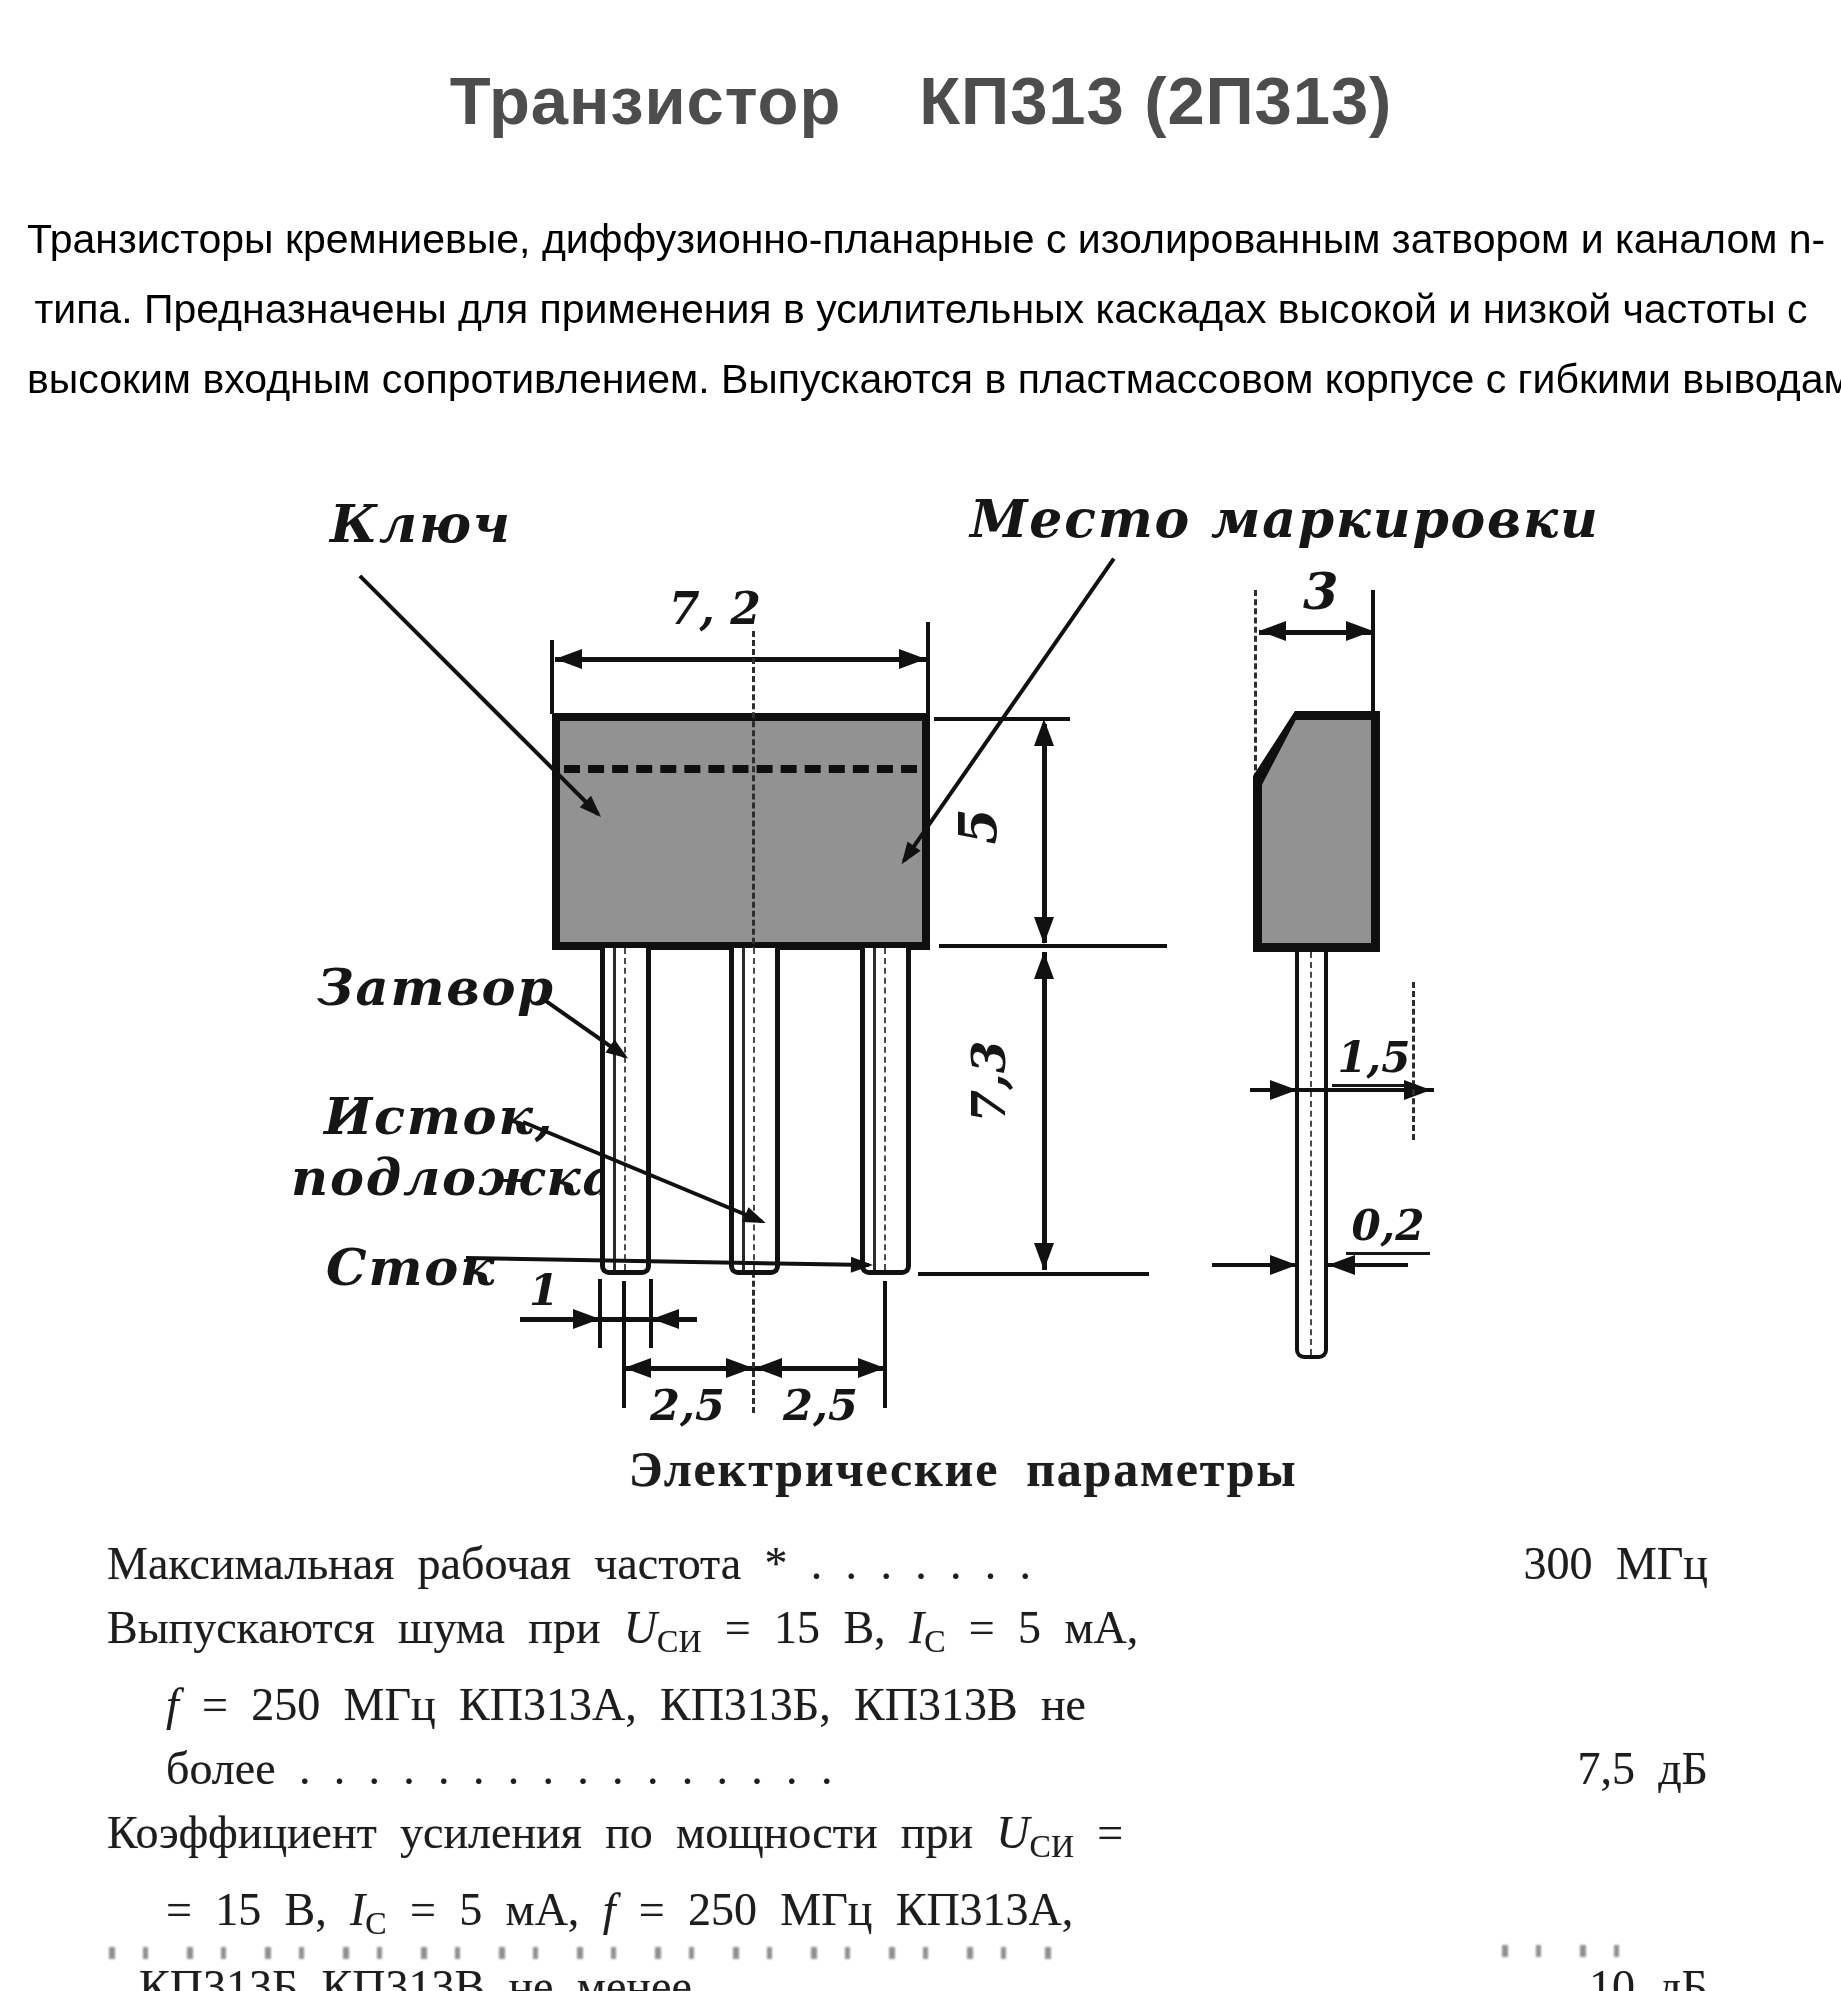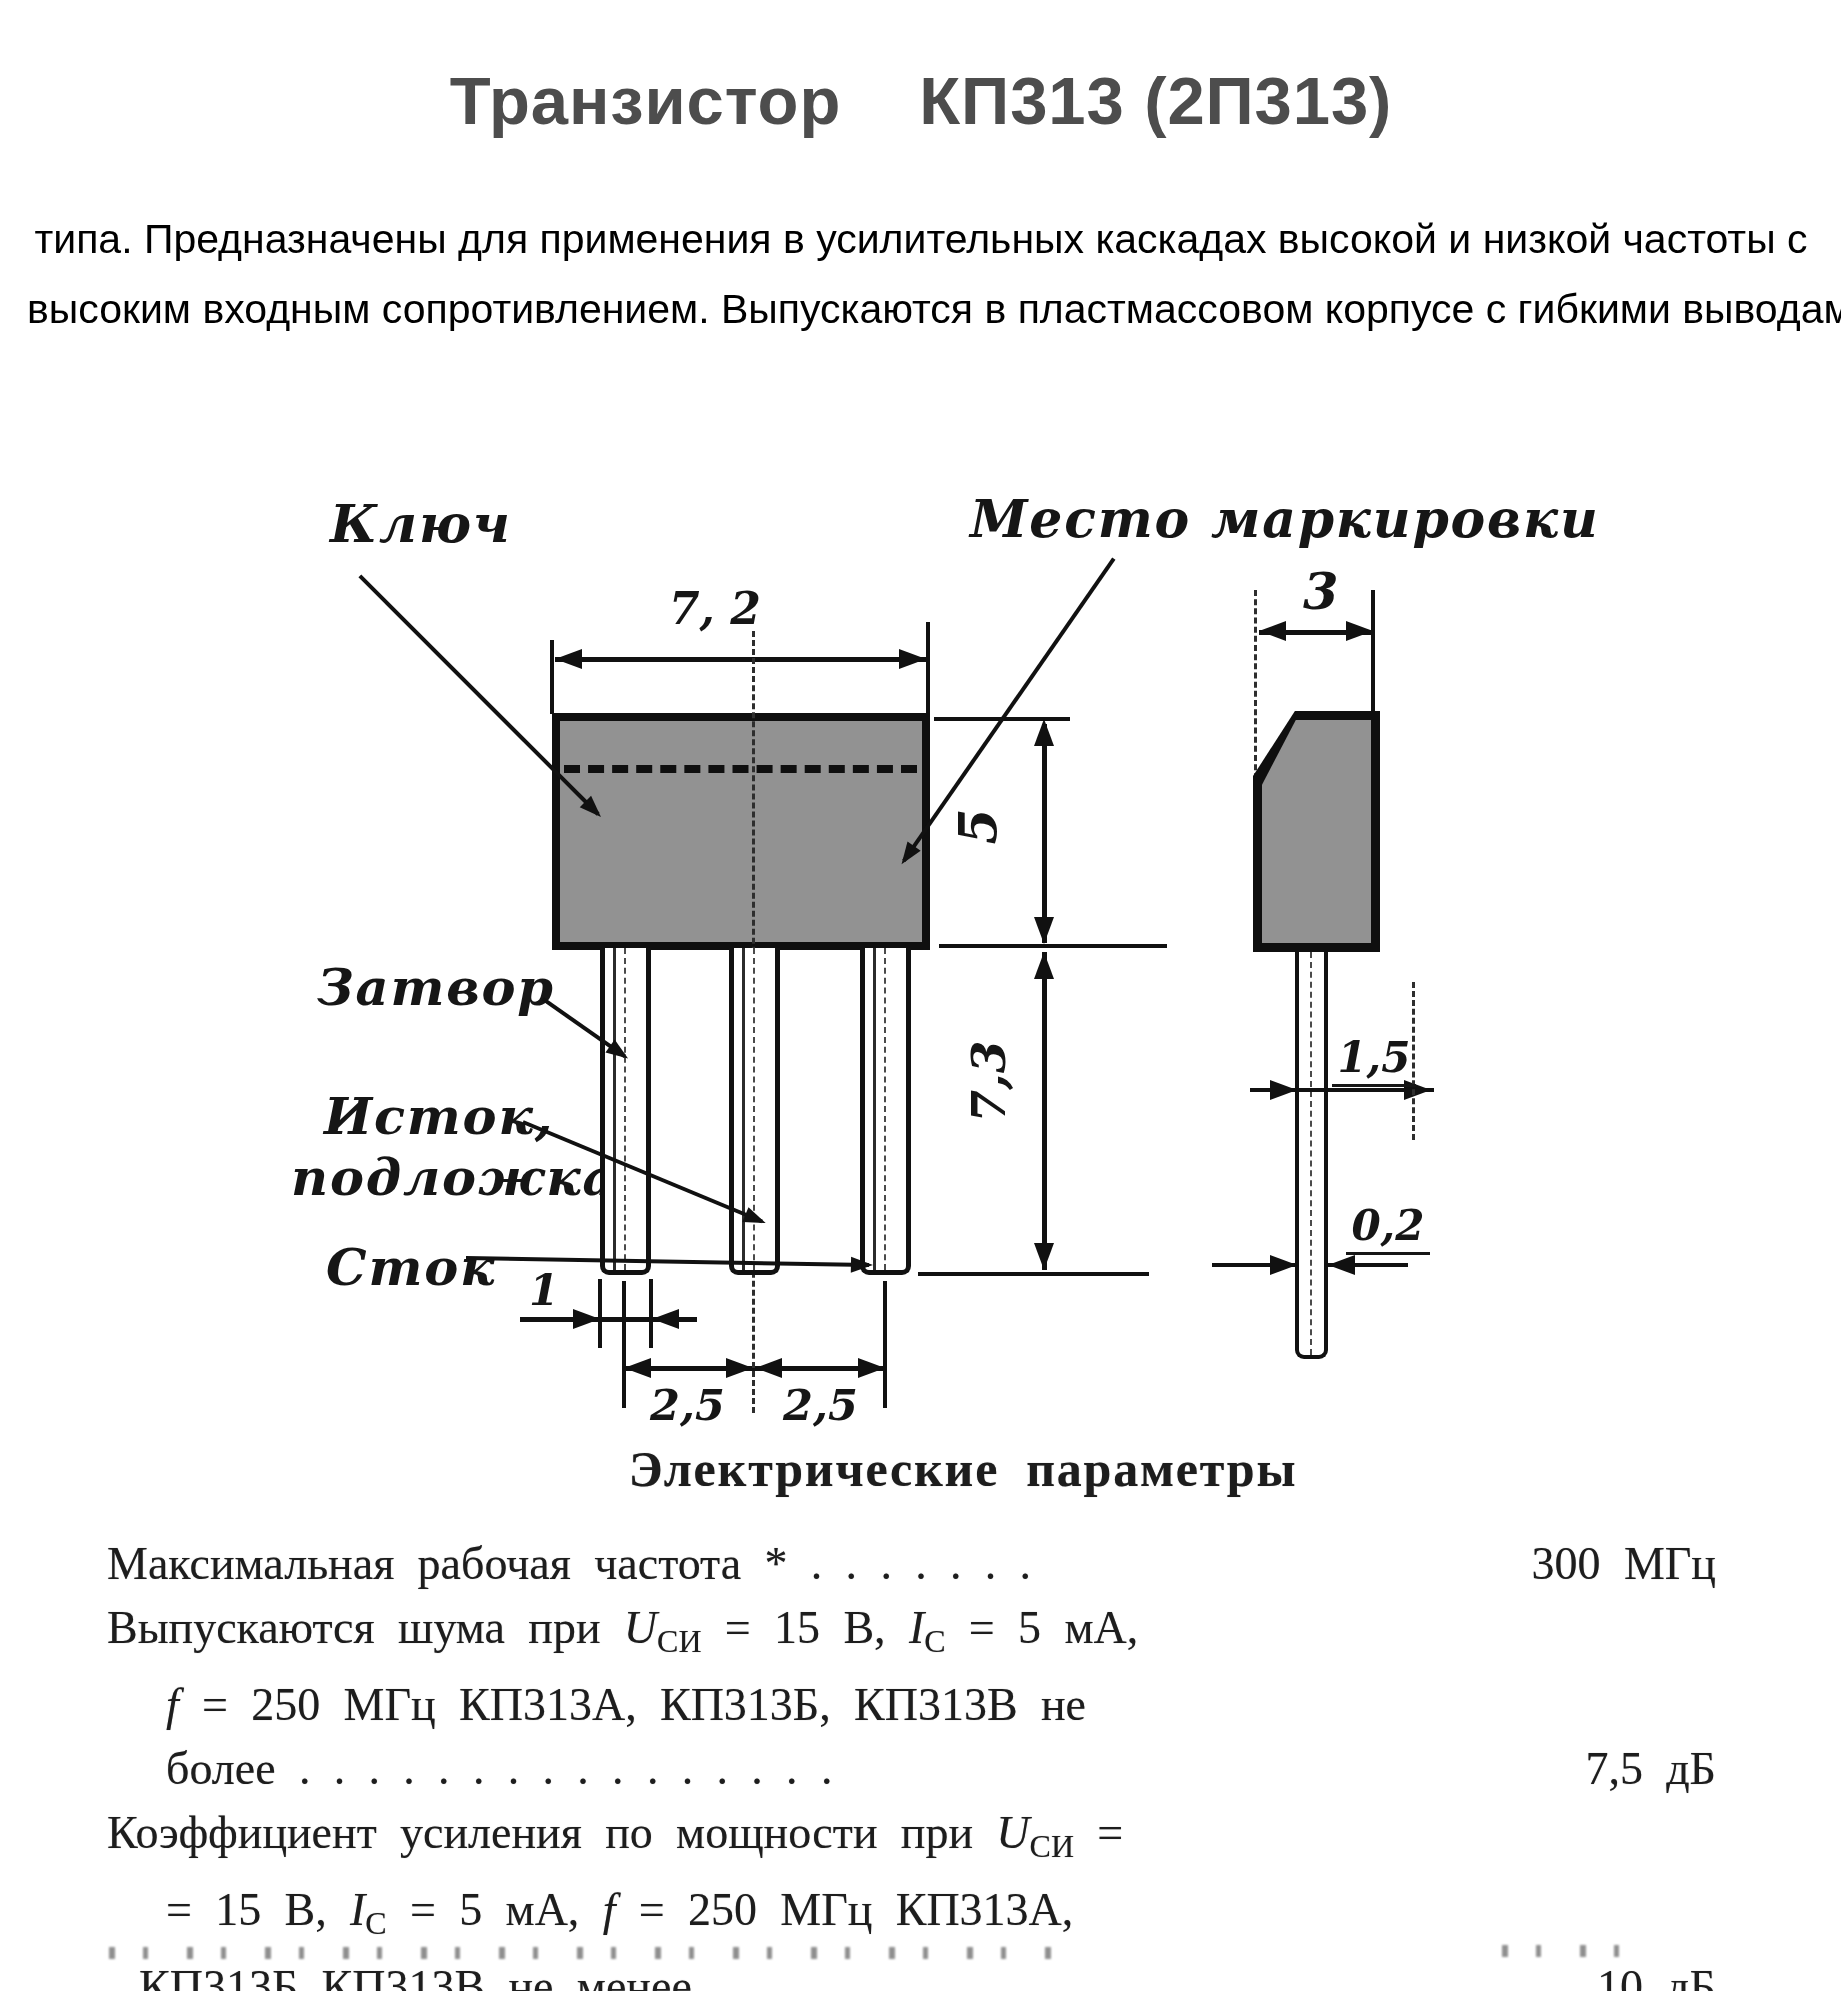--- a/index.html
+++ b/index.html
@@ -45,32 +45,33 @@
   
   .scan{font-family:"Liberation Serif",serif;color:#1d1d1d;text-shadow:0 0 0.9px rgba(20,20,20,.45);}
   .params-heading{
     left:488px;top:1440px;width:950px;text-align:center;
     font-size:50px;font-weight:bold;letter-spacing:1.8px;word-spacing:12.7px;
   }
   .params-list{left:107px;top:1532px;width:1617px;font-size:46px;}
   .param-row{position:relative;line-height:64px;white-space:nowrap;word-spacing:11.8px;}
   .param-row .it{font-style:italic;}
   .param-row .sb{font-size:32px;vertical-align:-9px;letter-spacing:0;}
-  .param-value{position:absolute;right:8px;top:0;}
+  .param-value{position:absolute;right:16px;top:0;}
   
   .cutoff{
     position:absolute;opacity:.5;filter:blur(0.9px);
     background:repeating-linear-gradient(90deg,#222 0 6.3px,transparent 6.3px 34px,#222 34px 39px,transparent 39px 78px);
   }
 </style>
 </head>
 <body>
 
 <div class="abs page-title">Транзистор    КП313 (2П313)</div>
 <div class="abs intro">
+    <div class="intro-line">Транзисторы кремниевые, диффузионно-планарные с изолированным затвором и каналом n-</div>
     <div class="intro-line">типа. Предназначены для применения в усилительных каскадах высокой и низкой частоты с</div>
     <div class="intro-line">высоким входным сопротивлением. Выпускаются в пластмассовом корпусе с гибкими выводами.</div>
   </div>
 
 <div class="ln" style="left:550px;top:640px;width:3.6px;height:74px;"></div>
 <div class="ln" style="left:926px;top:622px;width:3.6px;height:92px;"></div>
 <div class="ln" style="left:555px;top:657px;width:371px;height:4.5px;"></div>
 <div class="ar ar-l" style="left:555px;top:649px;"></div>
 <div class="ar ar-r" style="left:899px;top:649px;"></div>
 <div class="dimtxt" style="left:669px;top:583px;font-size:44px;">7, 2</div>

